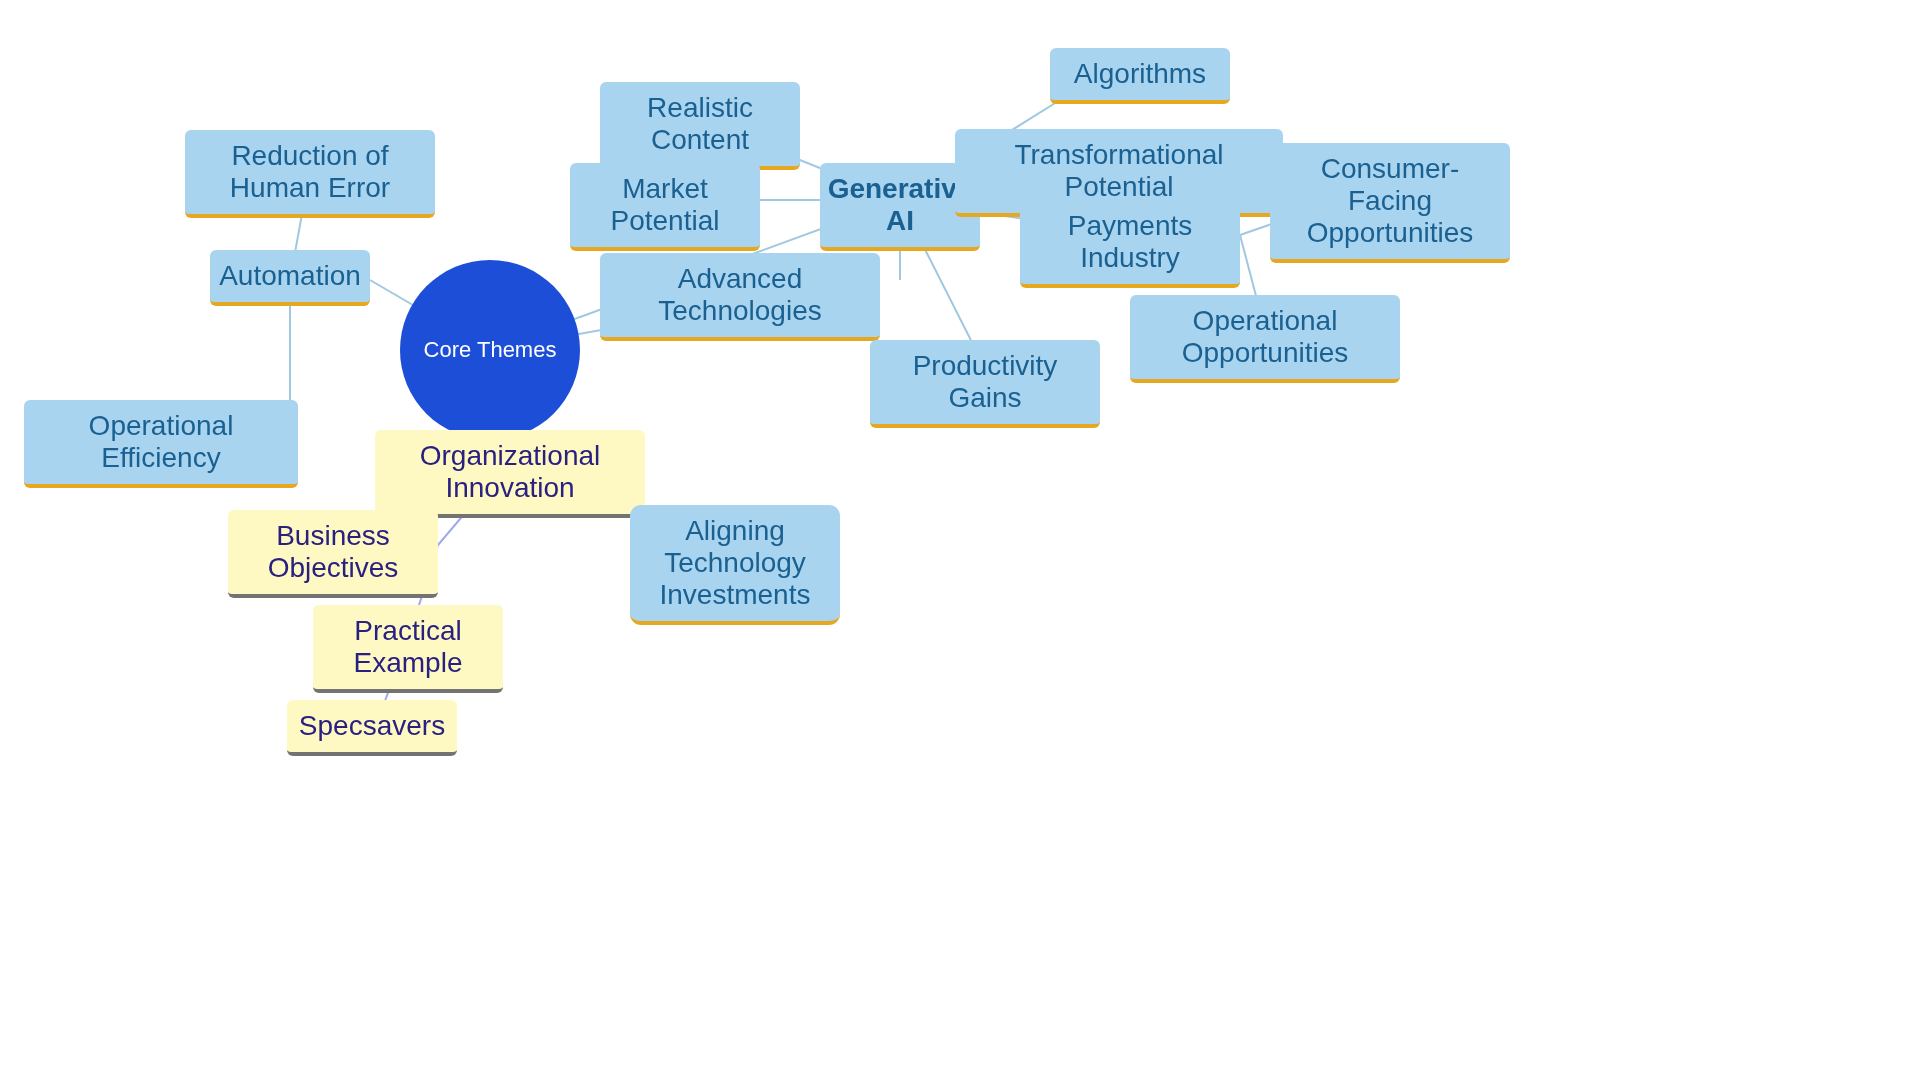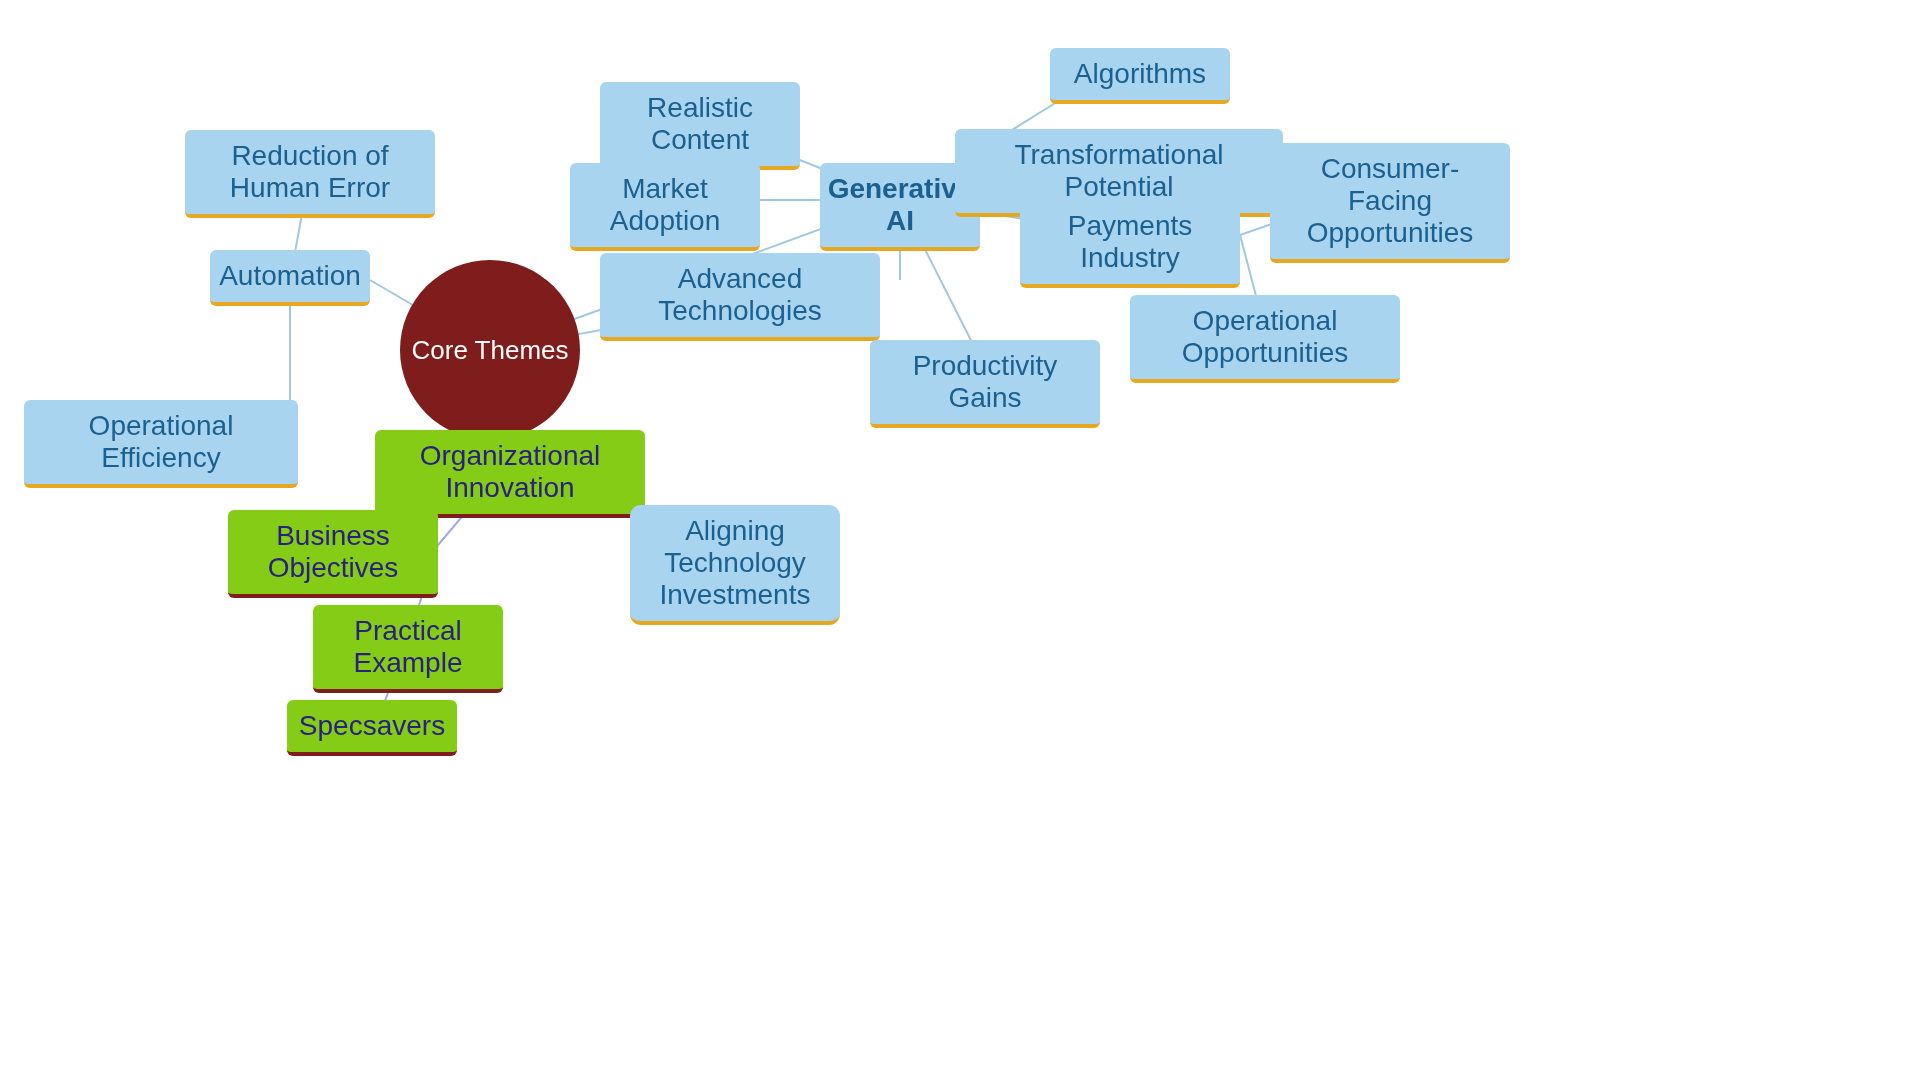--- a/index.html
+++ b/index.html
@@ -25,37 +25,37 @@
       justify-content: center;
       text-align: center;
       font-size: 28px;
       font-weight: 400;
       cursor: default;
     }
     .node-center {
       width: 180px;
       height: 180px;
       border-radius: 50%;
-      background: #7f1d1d;
+      background: #1d4ed8;
       color: #ffffff;
-      font-size: 26px;
+      font-size: 22px;
       font-weight: 500;
       left: 400px;
       top: 260px;
     }
     .node-blue {
       background: #a8d4f0;
       border-bottom: 4px solid #e6a820;
       border-radius: 6px;
       color: #1a6090;
       padding: 10px 18px;
     }
     .node-purple {
-      background: #84cc16;
-      border-bottom: 4px solid #7f1d1d;
+      background: #fef9c3;
+      border-bottom: 4px solid #737373;
       border-radius: 6px;
       color: #2a2080;
       padding: 10px 18px;
     }
     
     .n-operational-efficiency { left: 16px; top: 400px; width: 274px; margin-left: 8px; }
     .n-automation { left: 210px; top: 250px; width: 160px; }
     .n-reduction { left: 185px; top: 130px; width: 250px; }
     .n-generative-ai { left: 820px; top: 163px; width: 160px; font-weight: bold; }
     .n-realistic-content { left: 600px; top: 82px; width: 200px; }
@@ -139,21 +139,21 @@
 
 <div class="node node-blue n-realistic-content">
   <span>Realistic Content</span>
 </div>
 
 <div class="node node-blue n-algorithms">
   <span>Algorithms</span>
 </div>
 
 <div class="node node-blue n-market-adoption">
-  <span>Market Adoption</span>
+  <span>Market Potential</span>
 </div>
 
 <div class="node node-blue n-transformational">
   <span>Transformational Potential</span>
 </div>
 
 <div class="node node-blue n-advanced-tech">
   <span>Advanced Technologies</span>
 </div>
 

